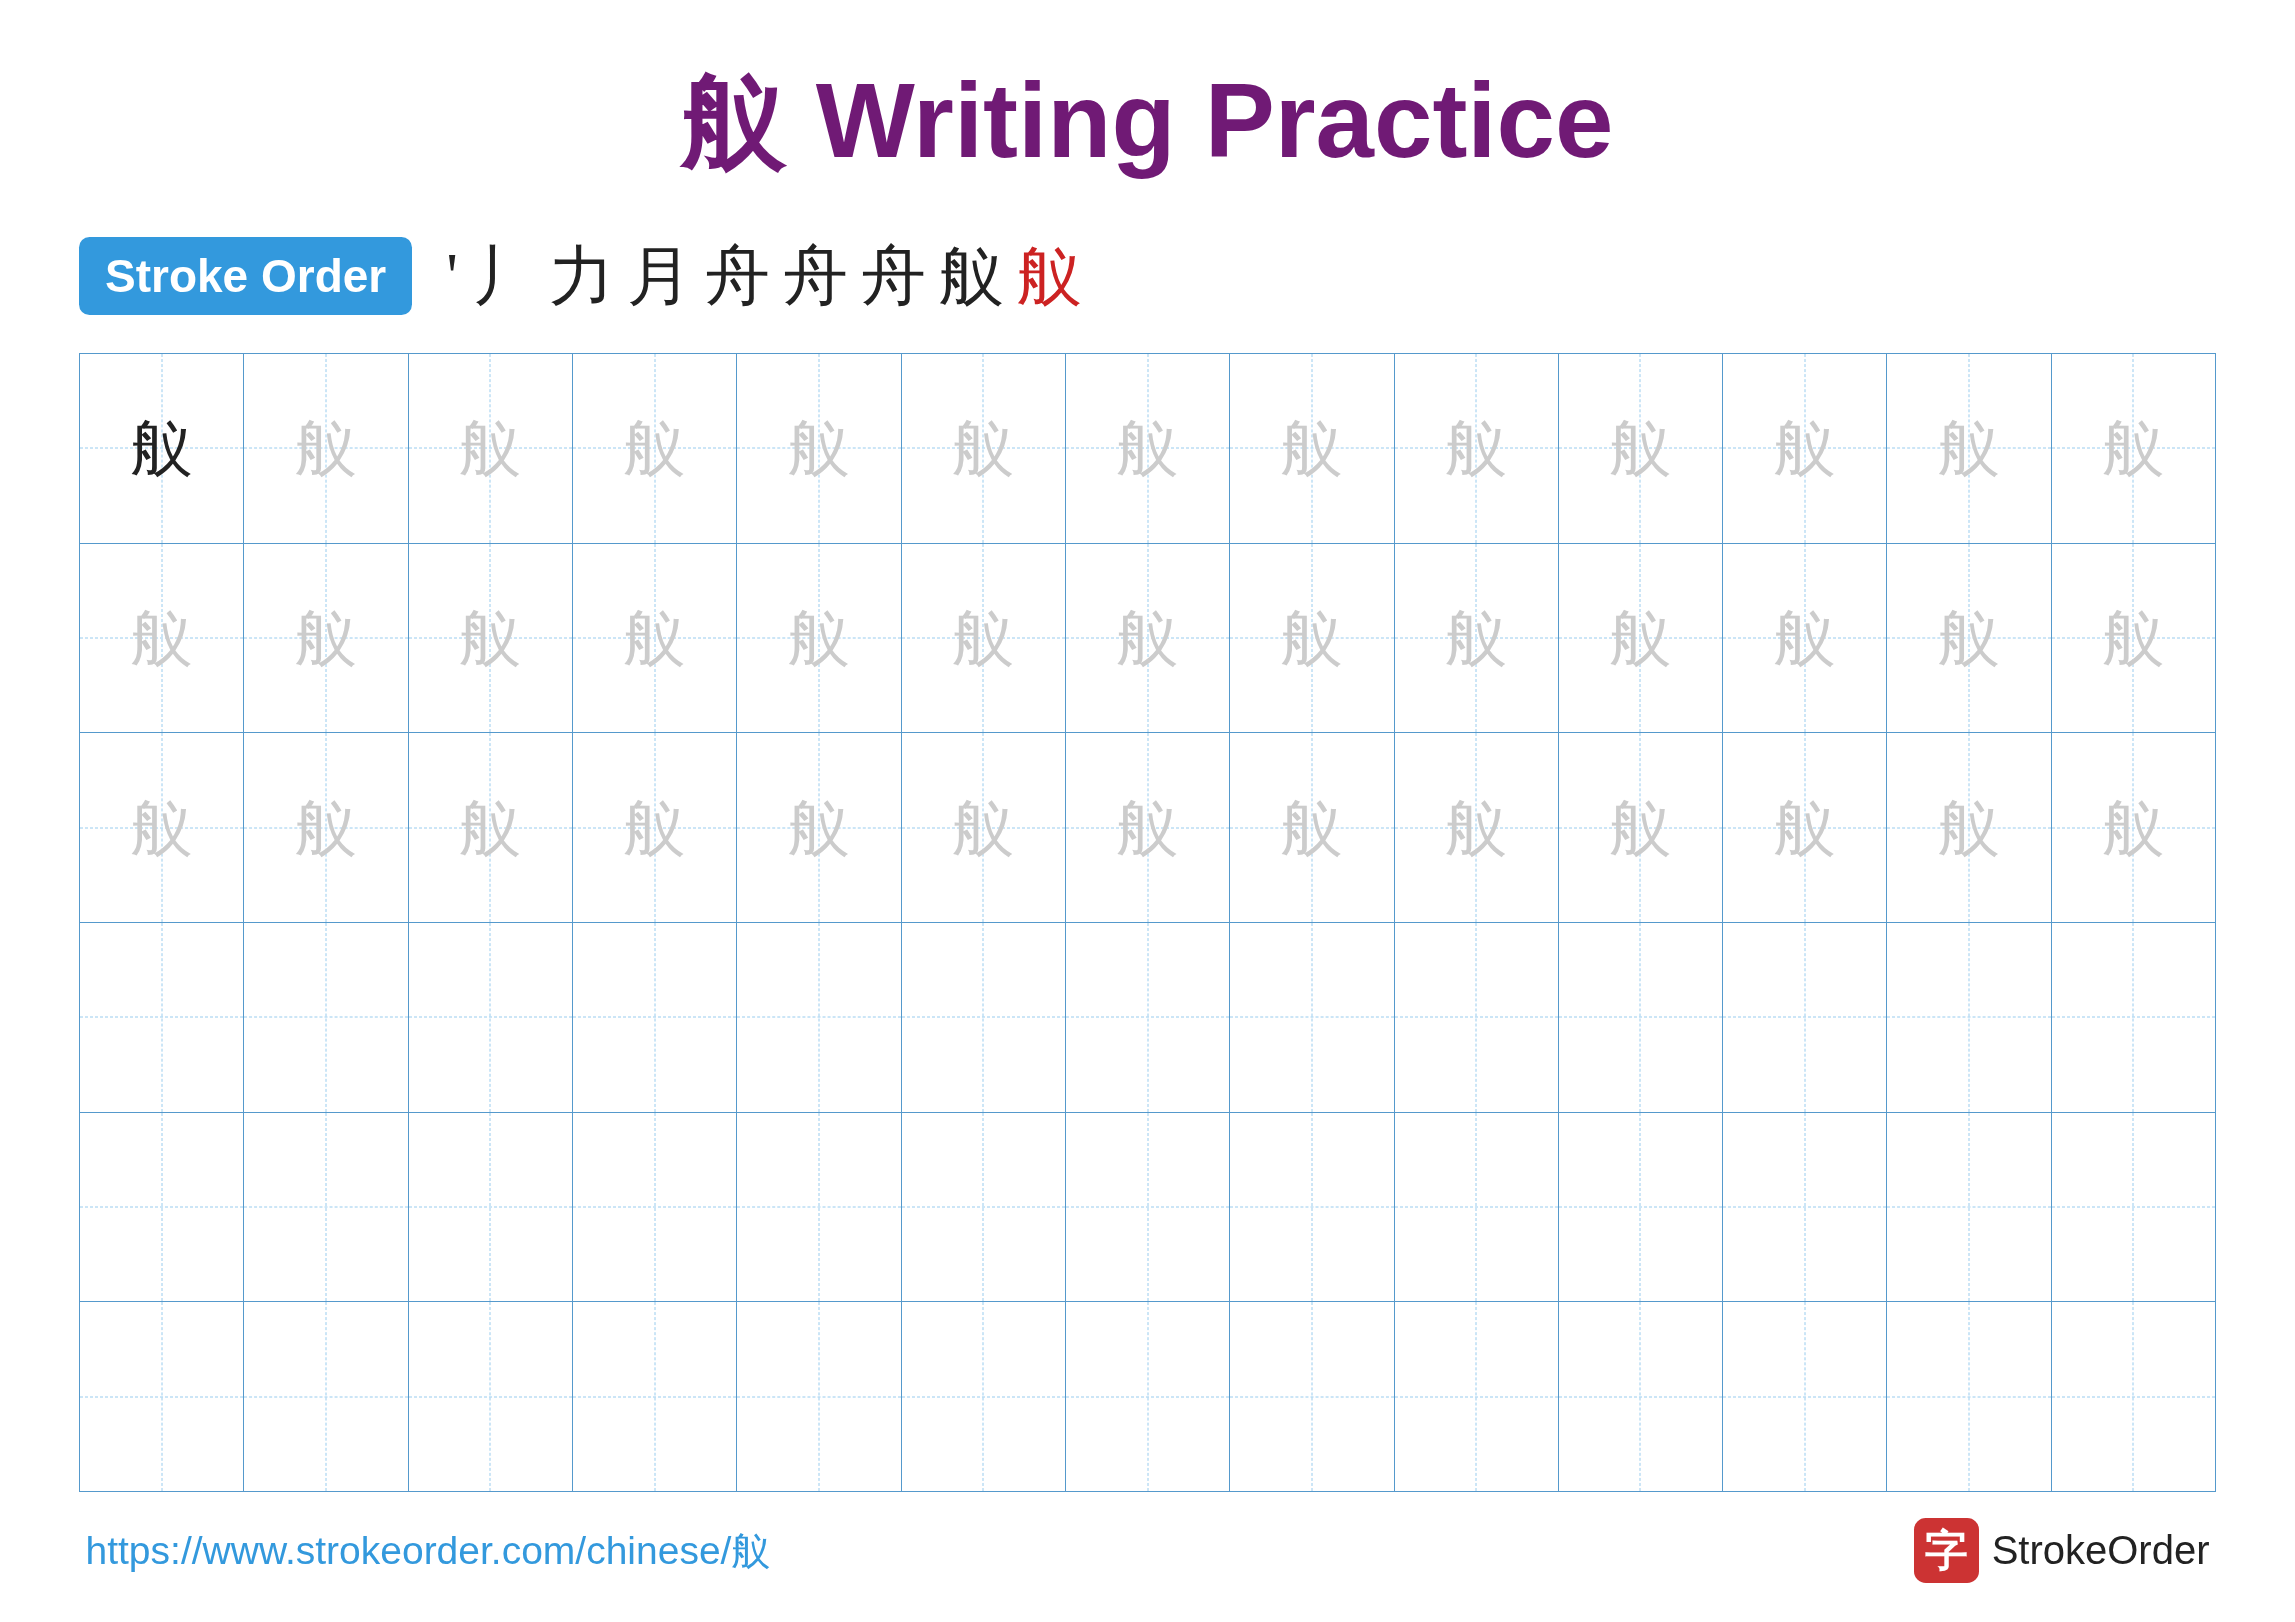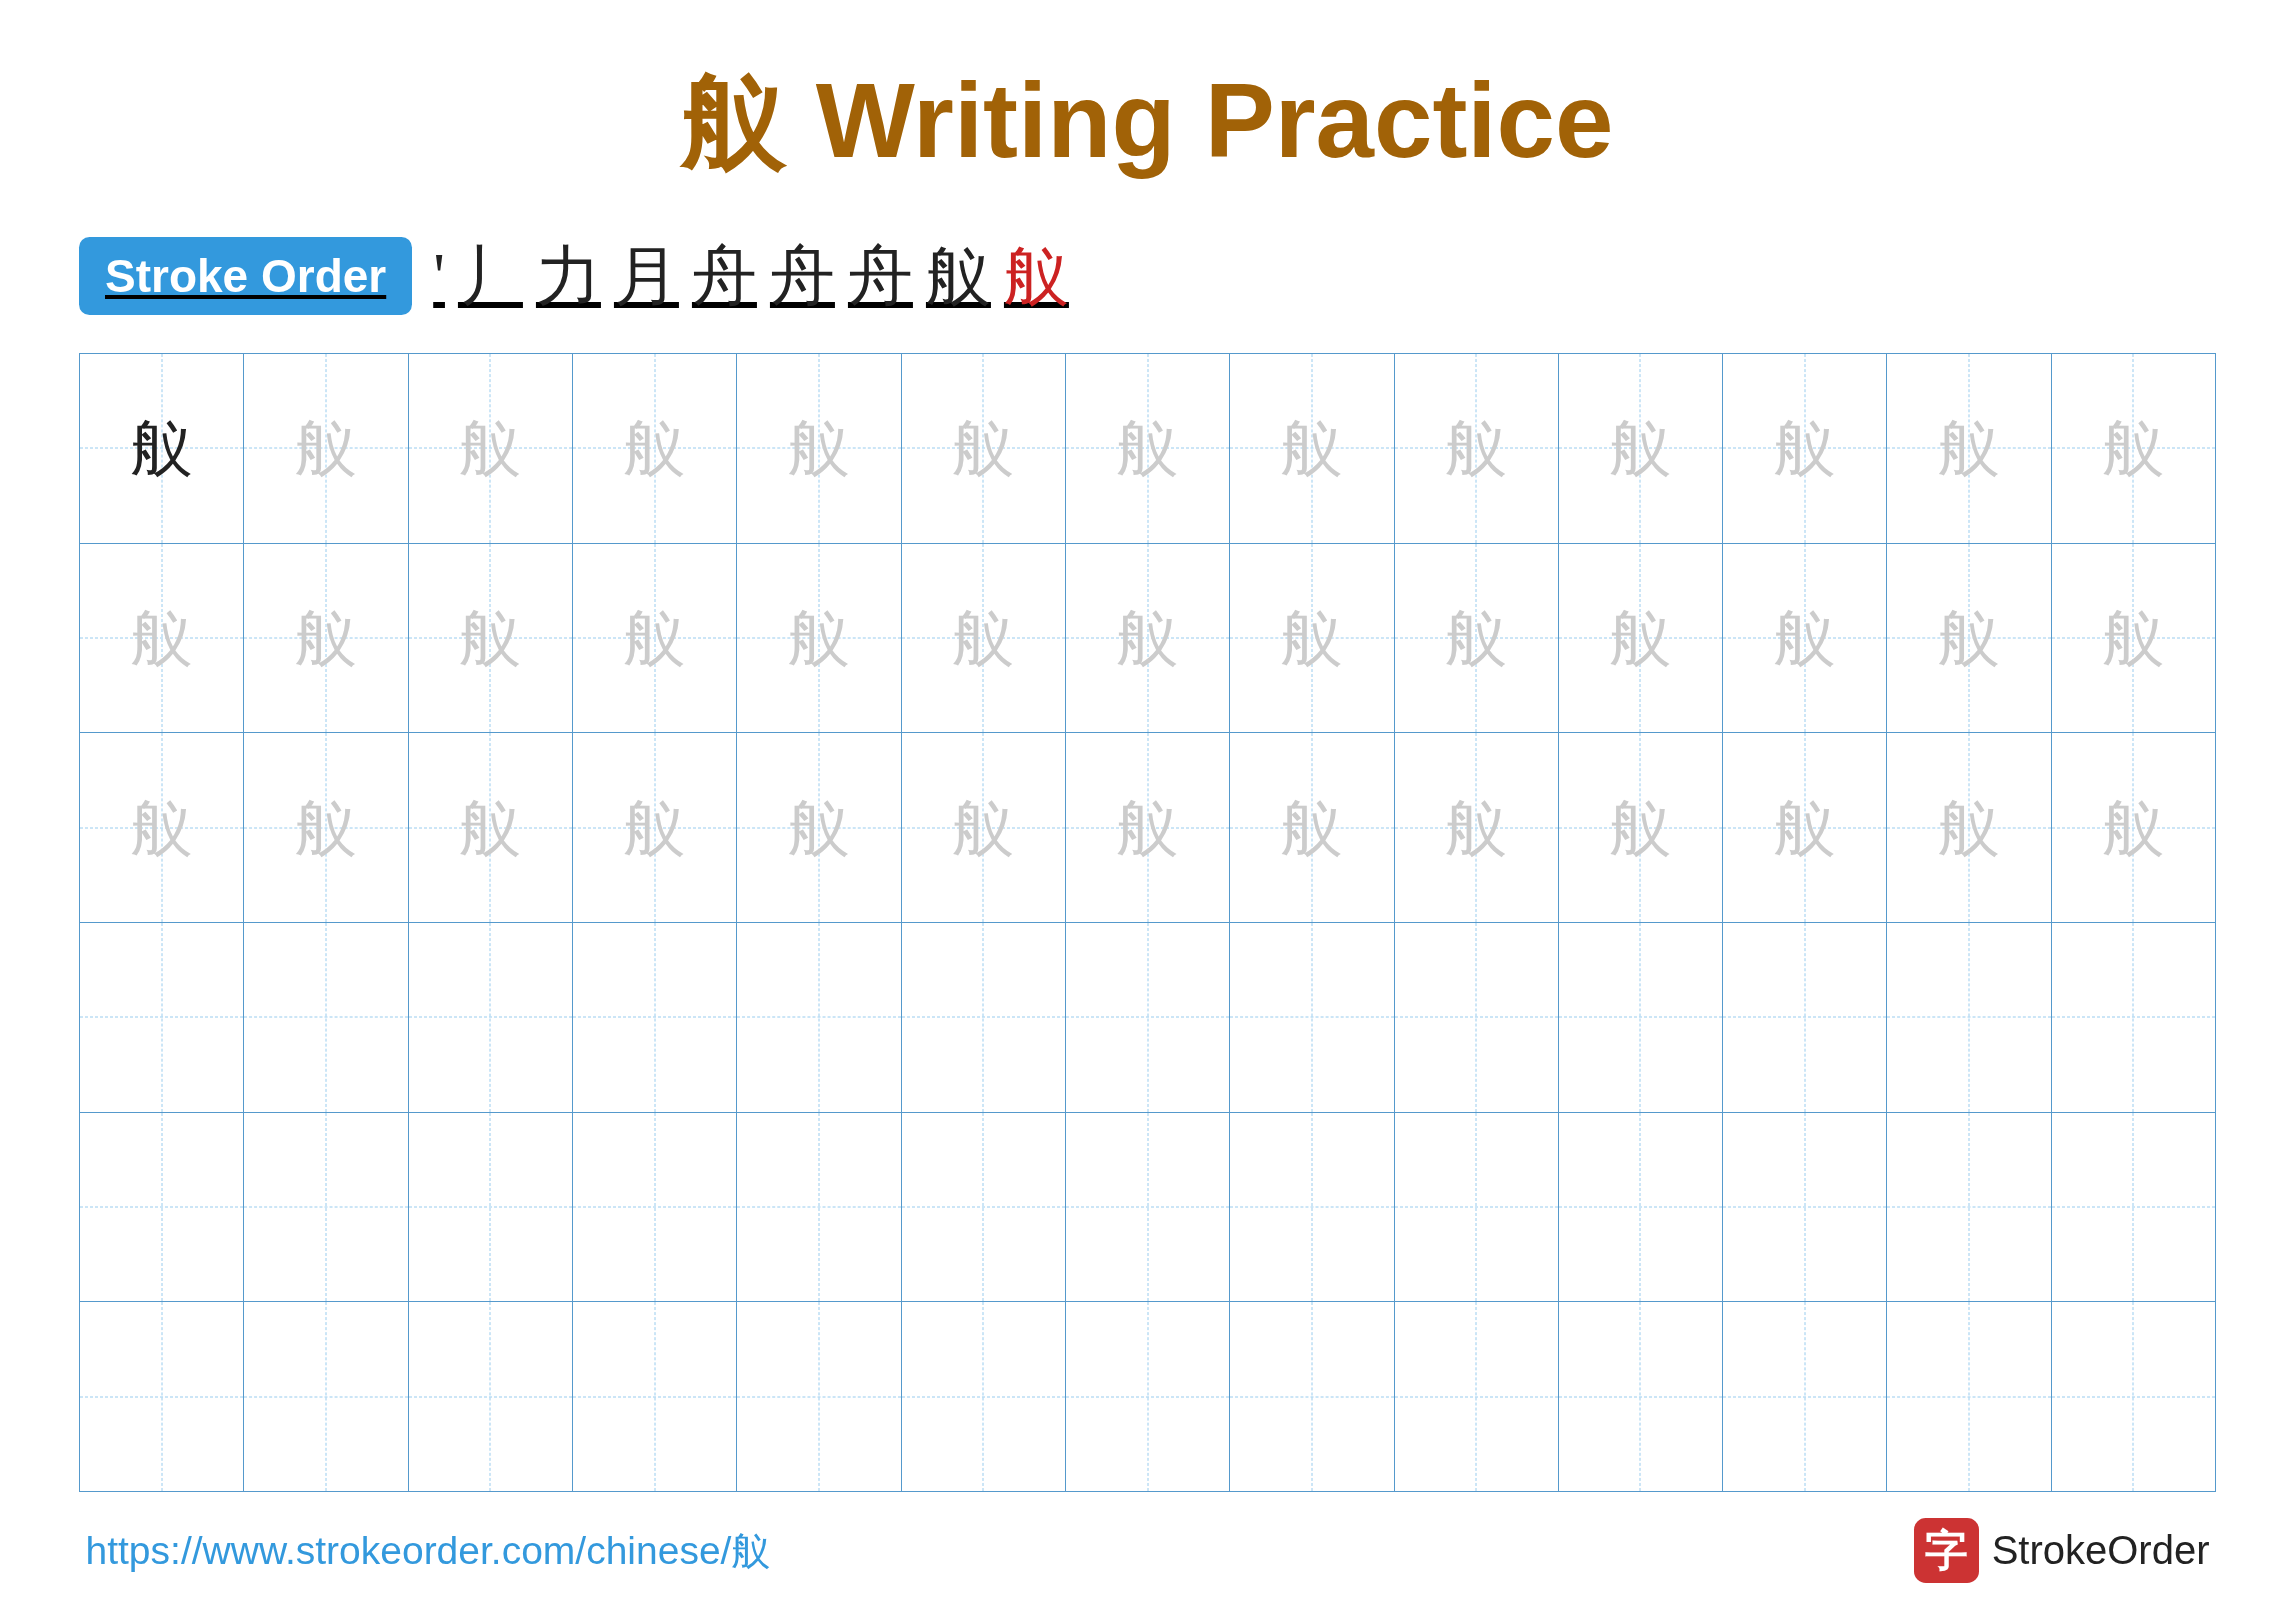--- a/index.html
+++ b/index.html
@@ -17,34 +17,33 @@
       height: 1622px;
       background: #fff;
       display: flex;
       flex-direction: column;
       align-items: center;
       padding: 52px 79px 39px 79px;
     }
 
     .title {
       font-size: 105px;
-      color: #a16207;
+      color: #701a75;
       font-weight: bold;
       margin-bottom: 39px;
       text-align: right;
       font-family: Arial, sans-serif;
     }
 
     .stroke-order-row {
       display: flex;
       align-items: center;
       width: 100%;
       margin-bottom: 33px;
-      gap: 21px;
-      text-decoration: underline;
+      gap: 34px;
     }
 
     .stroke-order-badge {
       background: #3399dd;
       color: white;
       font-size: 46px;
       font-weight: bold;
       padding: 11.8px 26px;
       border-radius: 10.5px;
       white-space: nowrap;

